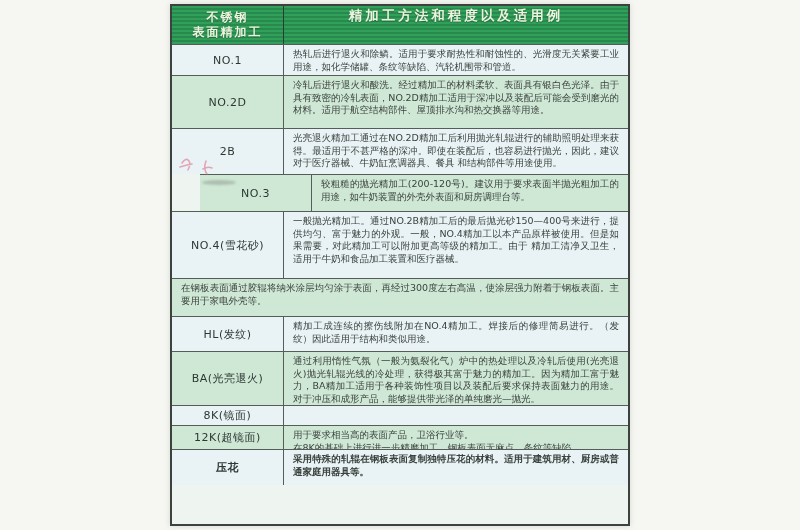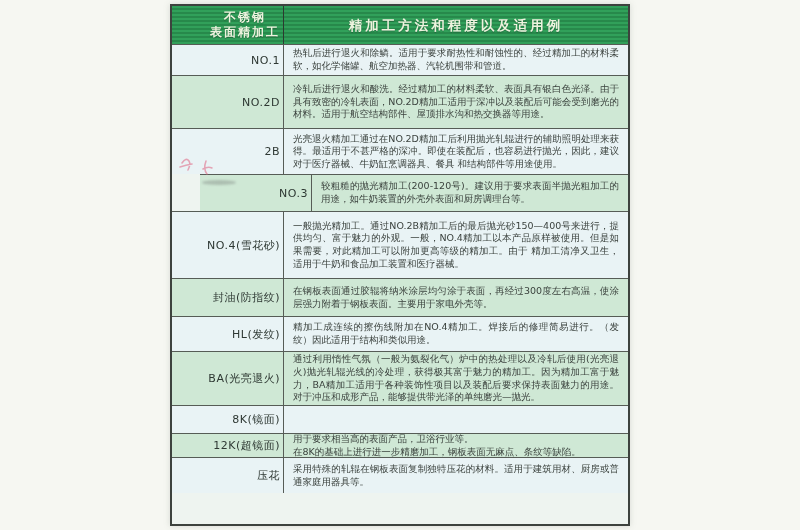--- a/index.html
+++ b/index.html
@@ -27,41 +27,41 @@
   
   .trow:nth-child(1){height:38px;}
   .trow:nth-child(2){height:31px;}
   .trow:nth-child(3){height:53px;}
   .trow:nth-child(4){height:46px;}
   .trow:nth-child(5){height:37px;margin-left:28px;}
   .trow:nth-child(6){height:67px;}
   .trow:nth-child(7){height:38px;}
   .trow:nth-child(8){height:35px;}
   .trow:nth-child(9){height:54px;}
-  .trow:nth-child(10){height:28px;}
+  .trow:nth-child(10){height:20px;}
   .trow:nth-child(11){height:24px;}
-  .trow:nth-child(12){height:36px;}
+  .trow:nth-child(12){height:36px;font-weight:bold;}
   
   .trow:nth-child(even){background:#e9f3f5;}
   .trow:nth-child(odd){background:#cfe8d5;}
   .trow.header-row{
     background:repeating-linear-gradient(180deg,
       #31a05a 0px,#31a05a 2px,#27894b 2px,#27894b 4px);
   }
   .cell-label{
     flex:0 0 112px;box-sizing:border-box;
     border-right:1px solid #565c56;
-    display:flex;align-items:center;justify-content:flex-end;
+    display:flex;align-items:center;justify-content:center;
     text-align:center;
     font-size:11px;color:#2e3833;letter-spacing:.5px;
     padding:2px 3px;
   }
   .cell-desc{
     flex:1 1 auto;box-sizing:border-box;
-    display:flex;align-items:center;
+    display:flex;align-items:flex-start;
     padding:3px 9px 3px 9px;
   }
   .cell-desc .desc-text{
     font-size:9.5px;line-height:12.6px;color:#3a413d;
     text-align:justify;white-space:pre-line;width:100%;
   }
   .header-row .cell-label{
     border-right-color:#2c3a30;
     color:#edf3de;font-weight:bold;font-size:12px;line-height:15px;
     letter-spacing:2px;text-shadow:0 1px 1px rgba(20,60,35,.45);
@@ -99,21 +99,21 @@
         </div>
       </div>
       <div class="cell-desc">
         <span class="desc-text">精加工方法和程度以及适用例</span>
       </div>
     </div>
 
     <div class="trow">
       <div class="cell-label">NO.1</div>
       <div class="cell-desc">
-          <span class="desc-text">热轧后进行退火和除鳞。适用于要求耐热性和耐蚀性的、经过精加工的材料柔软，如化学储罐、航空加热器、汽轮机围带和管道。</span>
+          <span class="desc-text">热轧后进行退火和除鳞。适用于要求耐热性和耐蚀性的、光滑度无关紧要工业用途，如化学储罐、条纹等缺陷、汽轮机围带和管道。</span>
         </div>
     </div>
 
     <div class="trow">
       <div class="cell-label">NO.2D</div>
       <div class="cell-desc">
           <span class="desc-text">冷轧后进行退火和酸洗。经过精加工的材料柔软、表面具有银白色光泽。由于具有致密的冷轧表面，NO.2D精加工适用于深冲以及装配后可能会受到磨光的材料。适用于航空结构部件、屋顶排水沟和热交换器等用途。</span>
         </div>
     </div>
 
@@ -132,21 +132,20 @@
     </div>
 
     <div class="trow">
       <div class="cell-label">NO.4(雪花砂)</div>
       <div class="cell-desc">
           <span class="desc-text">一般抛光精加工。通过NO.2B精加工后的最后抛光砂150—400号来进行，提供均匀、富于魅力的外观。一般，NO.4精加工以本产品原样被使用。但是如果需要，对此精加工可以附加更高等级的精加工。由于 精加工清净又卫生，适用于牛奶和食品加工装置和医疗器械。</span>
         </div>
     </div>
 
     <div class="trow">
-      <div class="cell-label">封油(防指纹)</div>
       <div class="cell-desc">
           <span class="desc-text">在钢板表面通过胶辊将纳米涂层均匀涂于表面，再经过300度左右高温，使涂层强力附着于钢板表面。主要用于家电外壳等。</span>
         </div>
     </div>
 
     <div class="trow">
       <div class="cell-label">HL(发纹)</div>
       <div class="cell-desc">
           <span class="desc-text">精加工成连续的擦伤线附加在NO.4精加工。焊接后的修理简易进行。（发纹）因此适用于结构和类似用途。</span>
         </div>

